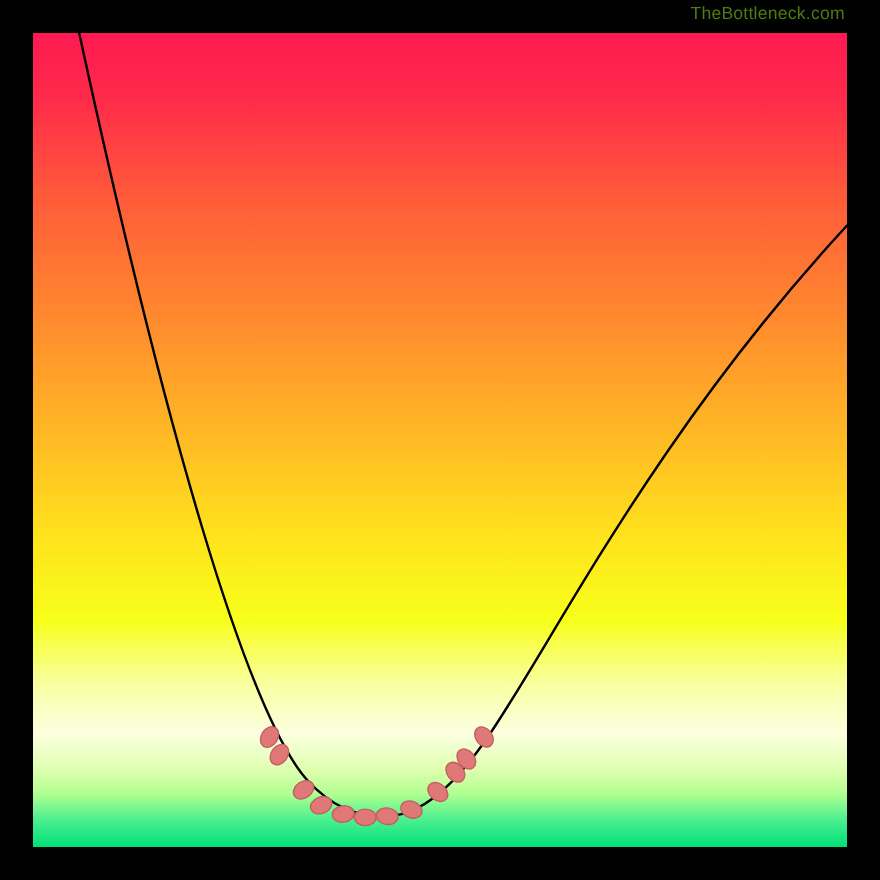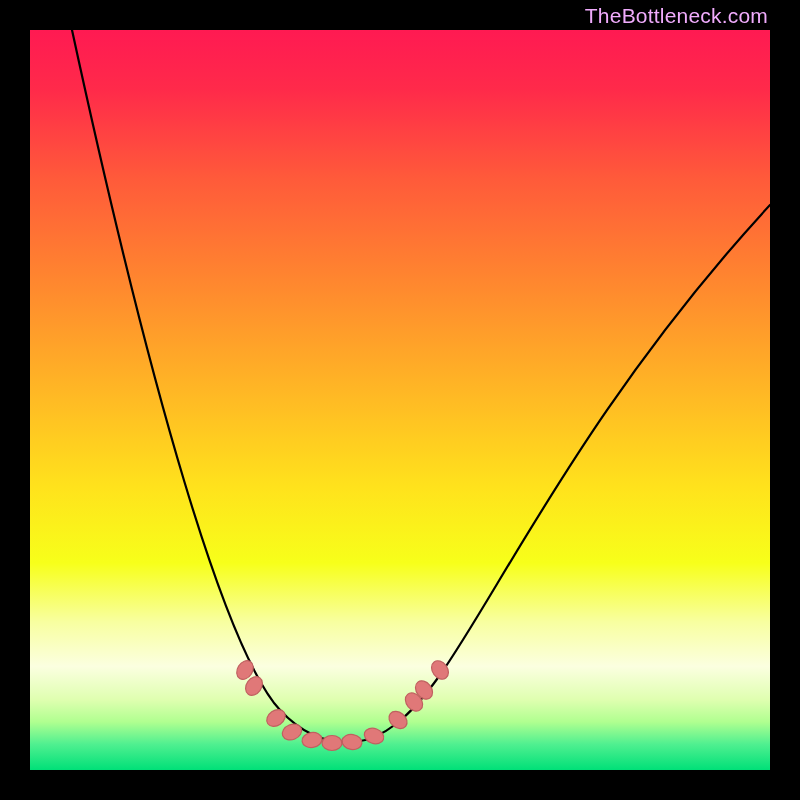--- a/index.html
+++ b/index.html
@@ -31,22 +31,22 @@
   .curve {
     position: absolute;
     inset: 0;
     width: 100%;
     height: 100%;
   }
   .watermark {
     position: absolute;
     top: 4px;
     right: 32px;
-    color: #f0abfc;
-    font-size: 21px;
+    color: #4d7c0f;
+    font-size: 16px;
     font-weight: 500;
     letter-spacing: 0.2px;
   }
 </style>
 </head>
 <body>
 
 <div class="frame">
 
   <div class="watermark">TheBottleneck.com</div>

